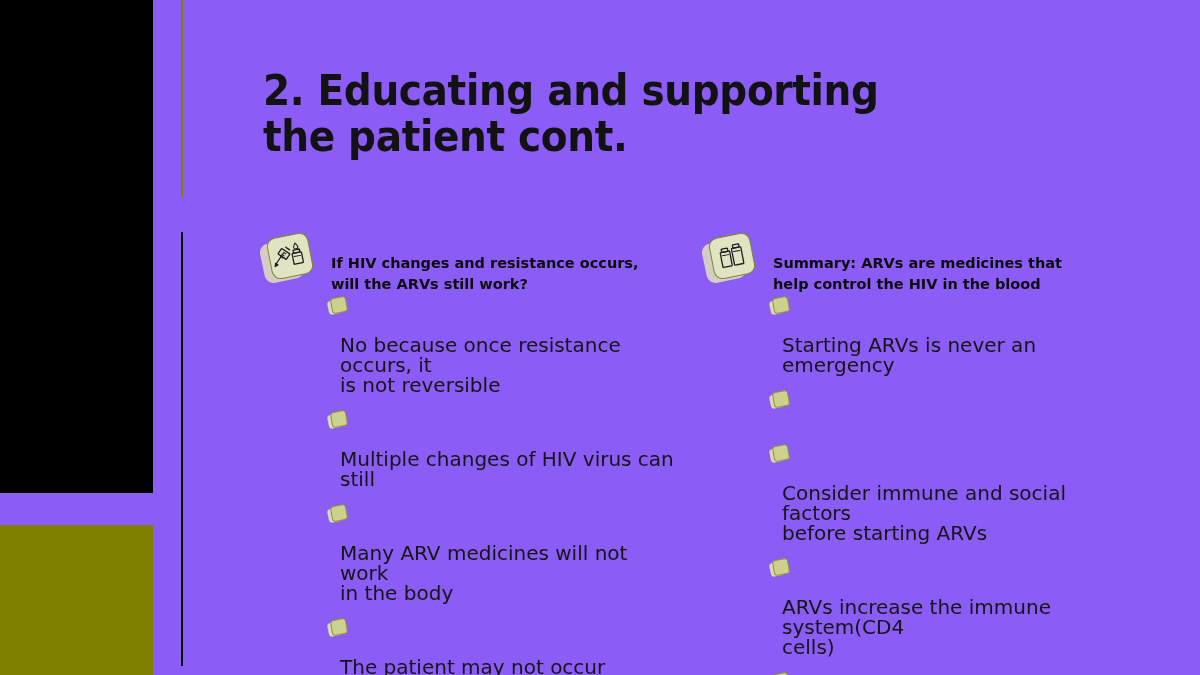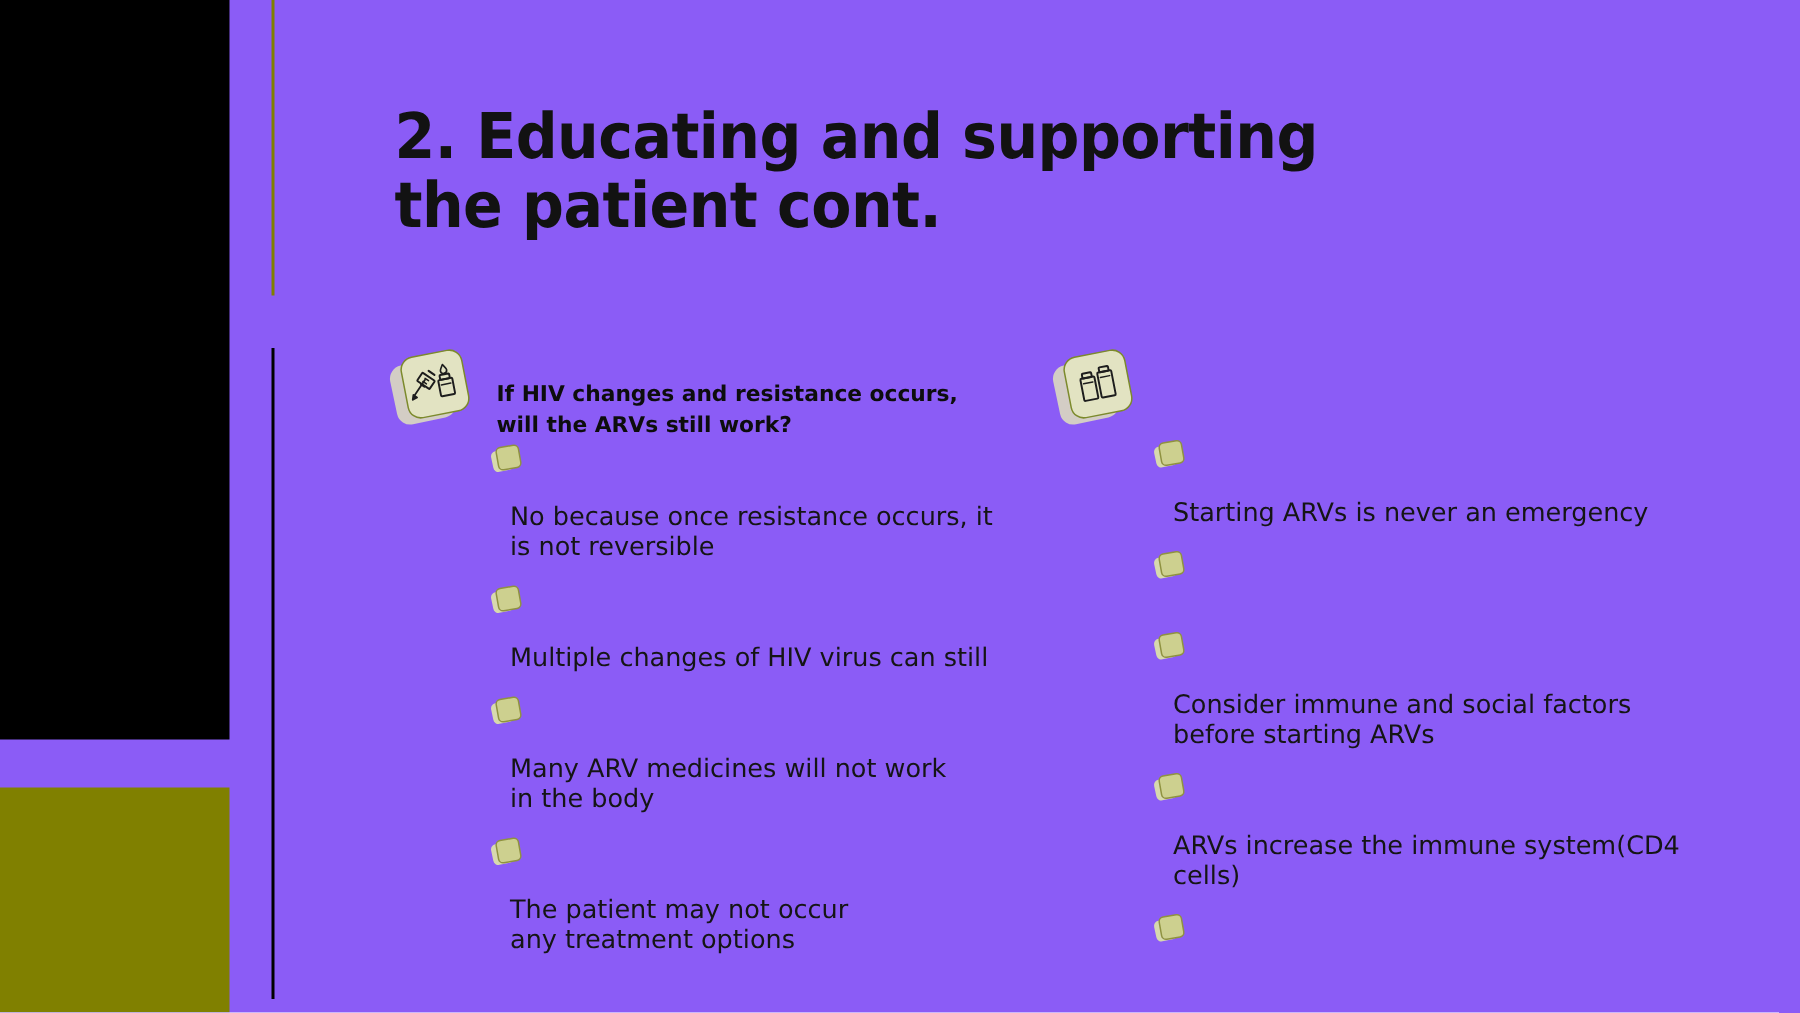--- a/index.html
+++ b/index.html
@@ -134,21 +134,21 @@
   .bullets {
     margin: 0;
     padding: 0;
     list-style: none;
     position: relative;
   }
   .bullet {
     position: relative;
     padding-left: 82px;
     margin-bottom: 14px;
-    font-size: 17px;
+    font-size: 20px;
     line-height: 20px;
     color: #151515;
     white-space: pre-line;
   }
   .bullet-marker {
     position: absolute;
     left: 70px;
     top: 2px;
     width: 18px;
     height: 18px;
@@ -264,20 +264,22 @@
             <rect x="8" y="12.5" width="9.5" height="15" rx="0.8"></rect>
             <rect x="9.6" y="9.3" width="6.3" height="3.3" rx="0.6"></rect>
             <path d="M9.6 16 L15.9 16" stroke-width="1"></path>
 
             <rect x="19.8" y="10.5" width="9.5" height="17" rx="0.8"></rect>
             <rect x="21.4" y="7.3" width="6.3" height="3.3" rx="0.6"></rect>
             <path d="M21.4 14 L27.7 14" stroke-width="1"></path>
           </g>
         </svg>
       </div>
+      <div class="col-head-text">Summary: ARVs are medicines that
+help control the HIV in the blood</div>
     </div>
 
     <ul class="bullets">
       <li class="bullet">
         <span class="bullet-marker">
           <span class="bm-shadow"></span>
           <span class="bm-main"></span>
         </span>
         <span>Starting ARVs is never an emergency</span>
       </li>

